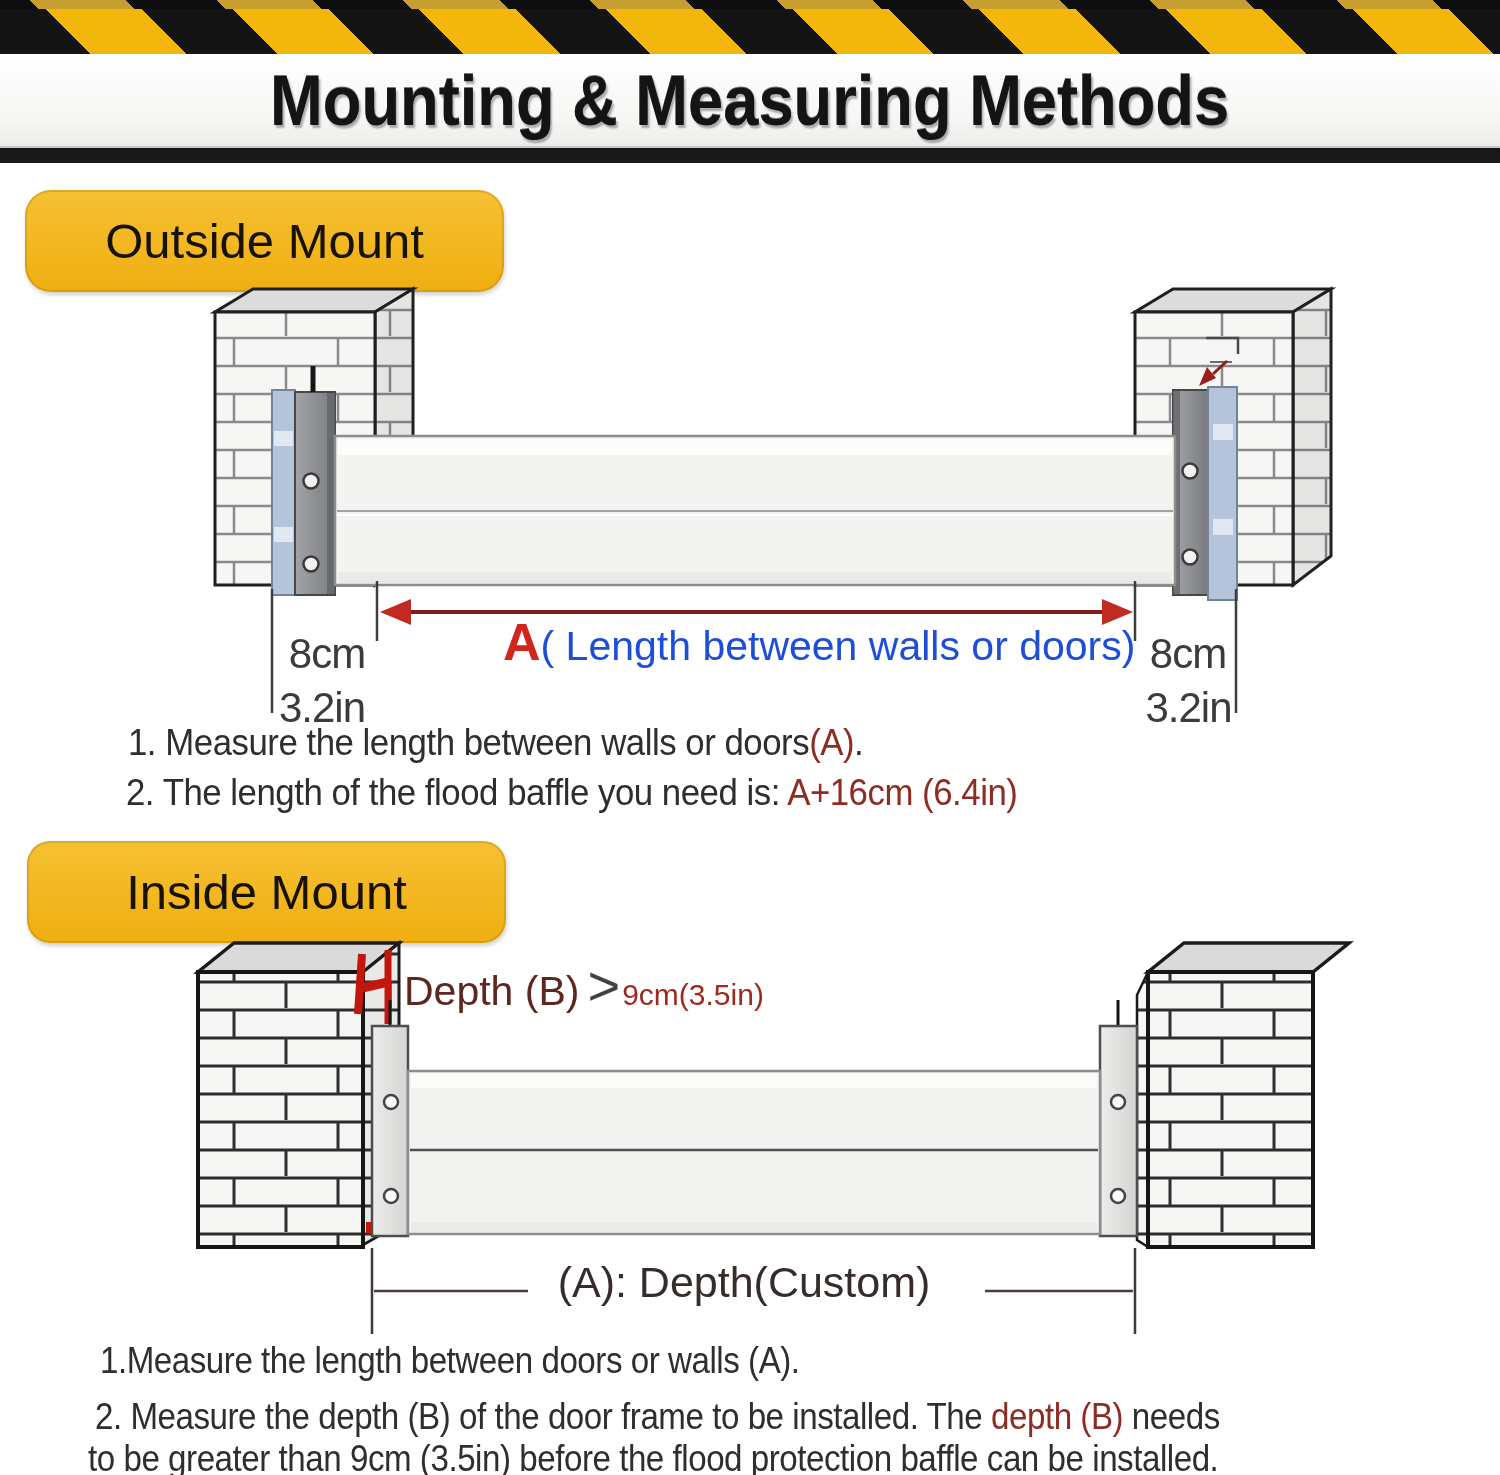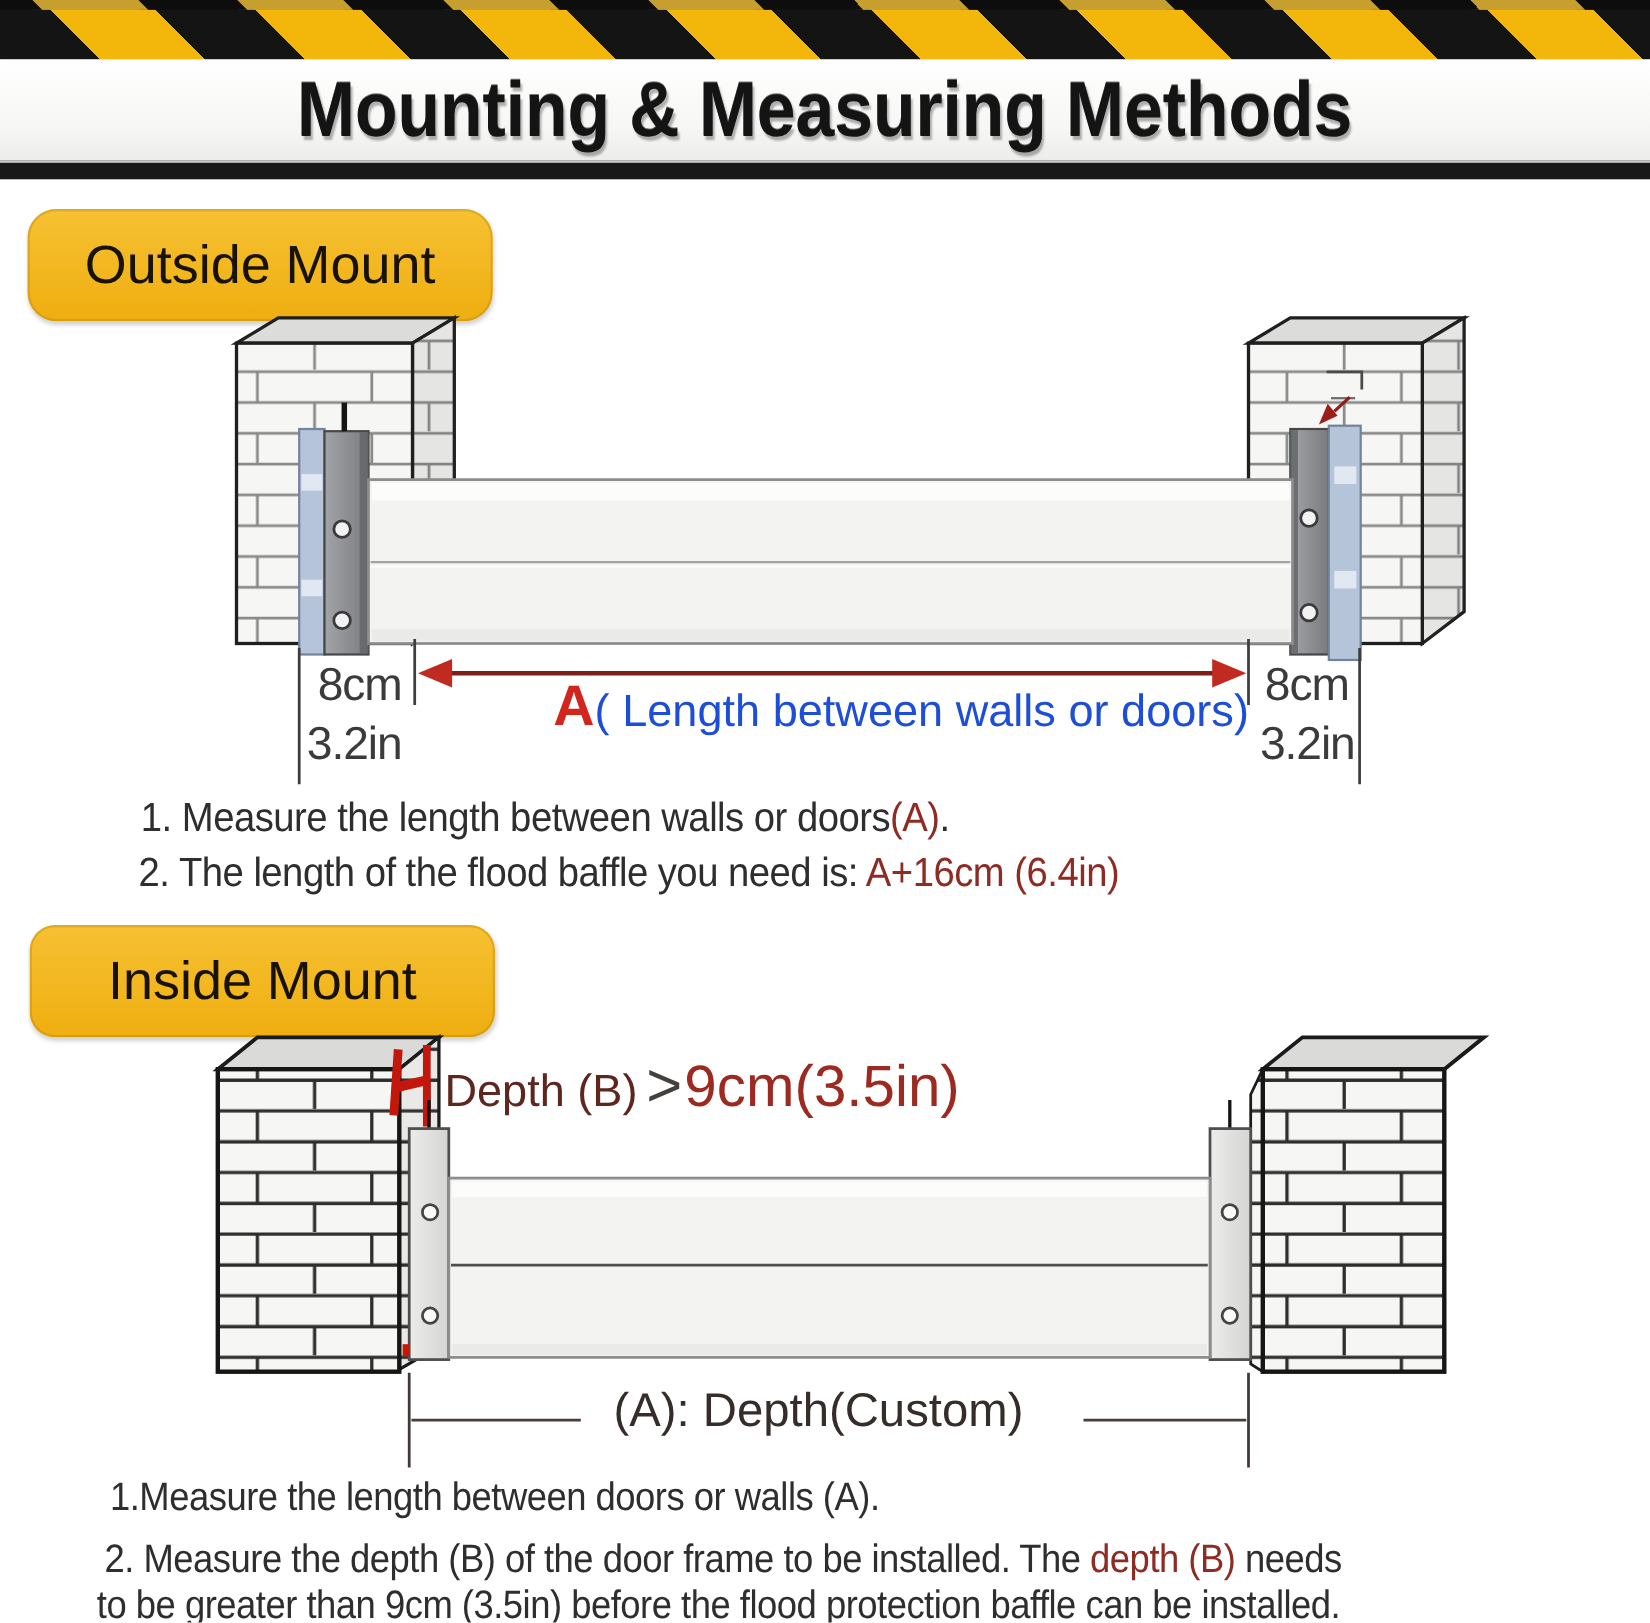--- a/index.html
+++ b/index.html
@@ -17,39 +17,39 @@
   #title-band{left:0;top:54px;width:1500px;height:92px;
     background:linear-gradient(180deg,#ffffff 0%,#f6f6f4 70%,#ececea 100%);}
   #page-title{left:0;top:58px;width:1500px;text-align:center;
     font-size:68px;font-weight:bold;color:#141414;line-height:84px;white-space:nowrap;}
   #page-title span{display:inline-block;transform:scale(0.93,1.04);
     text-shadow:2px 3px 2px rgba(0,0,0,.30), 0 -1px 0 #777;}
   #black-bar{left:0;top:146px;width:1500px;height:15px;background:#181818;
     border-top:2px solid #c9c9c9;}
 
   
-  .pill{position:absolute;width:423px;height:102px;border-radius:26px;
+  .pill{position:absolute;width:479px;height:102px;border-radius:26px;
     background:linear-gradient(180deg,#f6c133 0%,#efae10 100%);
     box-shadow:inset 0 0 0 2px rgba(176,128,8,.35), 1px 3px 4px rgba(0,0,0,.18);
     display:flex;align-items:center;justify-content:center;
     font-size:49px;color:#181204;white-space:nowrap;}
   #pill-outside{left:25px;top:190px;}
   #pill-inside{left:27px;top:841px;border-radius:23px;}
 
   
   .dim{position:absolute;font-size:42px;color:#3b3b3b;text-align:center;
-    letter-spacing:-1px;white-space:nowrap;}
+    letter-spacing:-1px;white-space:nowrap;margin-top:32px;}
   #span-a{left:503px;top:616px;display:flex;align-items:flex-start;white-space:nowrap;}
   #span-a .letter{font-size:52px;font-weight:bold;color:#D2251D;line-height:1.0;}
   #span-a .text{font-size:41px;color:#1d4ed8;line-height:1.15;padding-top:7px;}
 
   #depth-note{left:404px;top:953px;display:flex;align-items:baseline;white-space:nowrap;}
   #depth-note .depth-label{font-size:41px;color:#5d261f;}
   #depth-note .depth-gt{font-size:56px;color:#44403e;font-weight:300;margin:0 2px 0 8px;}
-  #depth-note .depth-value{font-size:53px;color:#9c2a21;}
+  #depth-note .depth-value{font-size:30px;color:#9c2a21;}
 
   #inside-span{left:0;top:1258px;width:1488px;text-align:center;
     font-size:43px;color:#362d2b;white-space:nowrap;}
 
   
   .note{position:absolute;font-size:37px;color:#2e2e2e;white-space:nowrap;
     transform:scaleX(0.94);transform-origin:0 50%;letter-spacing:-0.5px;}
   .note-sm{position:absolute;font-size:36px;color:#2e2e2e;white-space:nowrap;
     transform:scaleX(0.92);transform-origin:0 50%;letter-spacing:-0.5px;}
   .red{color:#8E2B23;}

